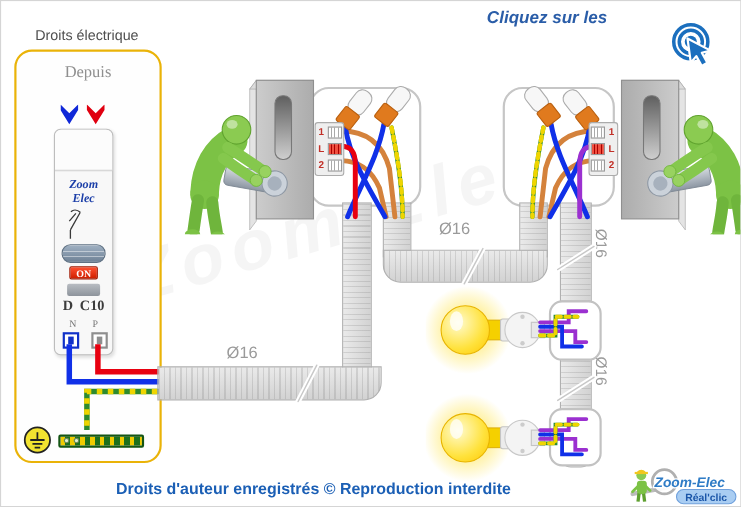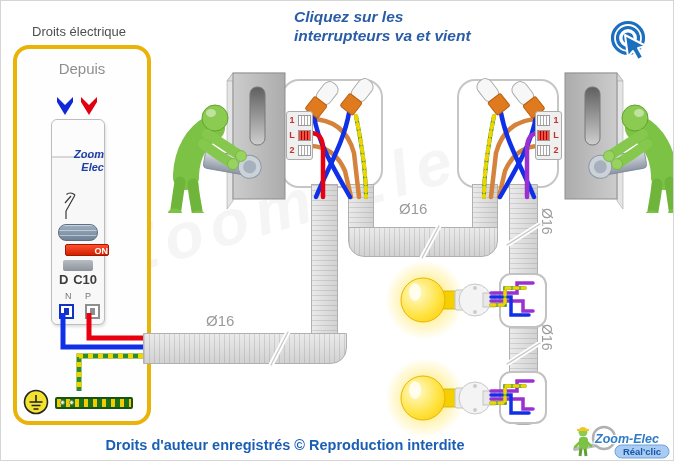--- a/index.html
+++ b/index.html
@@ -3,30 +3,30 @@
 <meta charset="utf-8">
 <style>
   html,body{margin:0;padding:0;background:#fff;font-family:"Liberation Sans",sans-serif;}
   #canvas{position:relative;width:674px;height:461px;background:#FFFFFF;border:1px solid #D5D5D5;overflow:hidden;box-sizing:border-box;}
   .abs{position:absolute;}
   svg{font-family:"Liberation Sans",sans-serif;}
   .overlay{pointer-events:none;}
   
   .watermark{left:28px;top:150px;width:640px;transform:rotate(-16deg);font-size:64px;font-weight:bold;font-style:italic;color:rgba(125,125,125,0.08);letter-spacing:8px;white-space:nowrap;z-index:0;}
   
-  .title{left:293px;top:6px;width:258px;text-align:left;font-size:15.5px;font-weight:bold;font-style:italic;color:#2A5DA8;line-height:19px;z-index:7;}
+  .title{left:293px;top:6px;width:258px;text-align:right;font-size:15.5px;font-weight:bold;font-style:italic;color:#2A5DA8;line-height:19px;z-index:7;}
   
   .panel-title{left:8px;top:23px;width:140px;text-align:center;font-size:13px;color:#4F4F4F;z-index:7;}
-  .panel{left:12px;top:44px;width:130px;height:372px;border:4px solid #eab308;border-radius:16px;background:#FEFEFE;z-index:1;}
+  .panel{left:12px;top:44px;width:130px;height:372px;border:2px solid #eab308;border-radius:16px;background:#FEFEFE;z-index:1;font-family:Liberation Serif, serif;}
   .subtitle{left:0;top:10px;width:100%;text-align:center;font-size:15px;color:#8F8F8F;line-height:19px;}
   .breaker{left:34px;top:70px;width:52px;height:204px;background:#F8F8F8;border:1px solid #BDBDBD;border-radius:6px;box-shadow:1px 2px 3px rgba(0,0,0,.12);}
   .brk-cap{left:0;top:0;width:52px;height:36px;background:#FCFCFC;border-bottom:2px solid #D8D8D8;border-radius:6px 6px 0 0;}
-  .brk-brand{left:0;top:28px;width:52px;text-align:right;font-size:11px;font-weight:bold;font-style:italic;color:#1C3FA8;line-height:13px;}
+  .brk-brand{left:0;top:44px;width:52px;text-align:center;font-size:11px;font-weight:bold;font-style:italic;color:#1C3FA8;line-height:13px;}
   .brk-toggle{left:6px;top:104px;width:40px;height:17px;border-radius:8px;background:repeating-linear-gradient(0deg,rgba(255,255,255,0) 0 4px,rgba(255,255,255,.45) 4px 5px),linear-gradient(180deg,#9FB0C2,#6F8296);border:1px solid #5E7082;box-sizing:border-box;}
-  .brk-on{left:13px;top:124px;width:44px;height:12px;background:linear-gradient(180deg,#FF5030,#D02000);border:1px solid #A01800;border-radius:2px;color:#fff;font-size:9px;font-weight:bold;text-align:right;line-height:12px;box-sizing:border-box;}
+  .brk-on{left:13px;top:124px;width:26px;height:12px;background:linear-gradient(180deg,#FF5030,#D02000);border:1px solid #A01800;border-radius:2px;color:#fff;font-size:9px;font-weight:bold;text-align:center;line-height:12px;box-sizing:border-box;}
   .brk-bar{left:11px;top:140px;width:30px;height:11px;background:linear-gradient(180deg,#B8BCC2,#8E949C);border-radius:2px;}
   .brk-rating{left:0;top:152px;width:52px;display:flex;justify-content:space-between;padding:0 7px;box-sizing:border-box;font-size:13px;font-weight:bold;color:#3C3C3C;}
   .brk-np{left:0;top:171px;width:52px;display:flex;justify-content:space-between;padding:0 13px;box-sizing:border-box;font-size:9px;color:#777;}
   .brk-sq{width:15px;height:15px;background:#fff;box-sizing:border-box;display:flex;align-items:center;justify-content:center;}
   .brk-sq .slot{width:5px;height:7px;}
   
   .conduit-h{background:repeating-linear-gradient(90deg,rgba(110,110,110,.20) 0 1px,rgba(0,0,0,0) 1px 5px),linear-gradient(180deg,#EAEAEA,#D2D2D2);border:1px solid #B0B0B0;box-sizing:border-box;z-index:3;}
   .conduit-v{background:repeating-linear-gradient(0deg,rgba(110,110,110,.20) 0 1px,rgba(0,0,0,0) 1px 5px),linear-gradient(90deg,#EAEAEA,#D2D2D2);border:1px solid #B0B0B0;box-sizing:border-box;z-index:3;}
   .o16{font-size:15px;color:#9A9A9A;z-index:4;}
   .o16v{writing-mode:vertical-rl;font-size:14px;color:#9A9A9A;z-index:4;}
@@ -49,21 +49,20 @@
 </style>
 </head>
 <body>
 
 <div id="canvas">
 
   <div class="abs watermark">© Zoom Elec</div>
 
   <div class="abs title">
     <div>Cliquez sur les</div>
-    <div>interrupteurs va et vient</div>
   </div>
 
   <svg class="abs z7" style="left:608px;top:18px;" width="54" height="54">
     <circle cx="19" cy="19" r="5.5" fill="#1B6FBE"></circle>
     <circle cx="19" cy="19" r="10.5" fill="none" stroke="#1B6FBE" stroke-width="3.2"></circle>
     <circle cx="19" cy="19" r="15.5" fill="none" stroke="#1B6FBE" stroke-width="3.2"></circle>
     <polygon points="16,16 19,38 24,32 29,41 34,38 29,29 37,27" fill="#1B6FBE" stroke="#FFFFFF" stroke-width="2" stroke-linejoin="round"></polygon>
   </svg>
 
   <div class="abs panel-title">Droits électrique</div>

